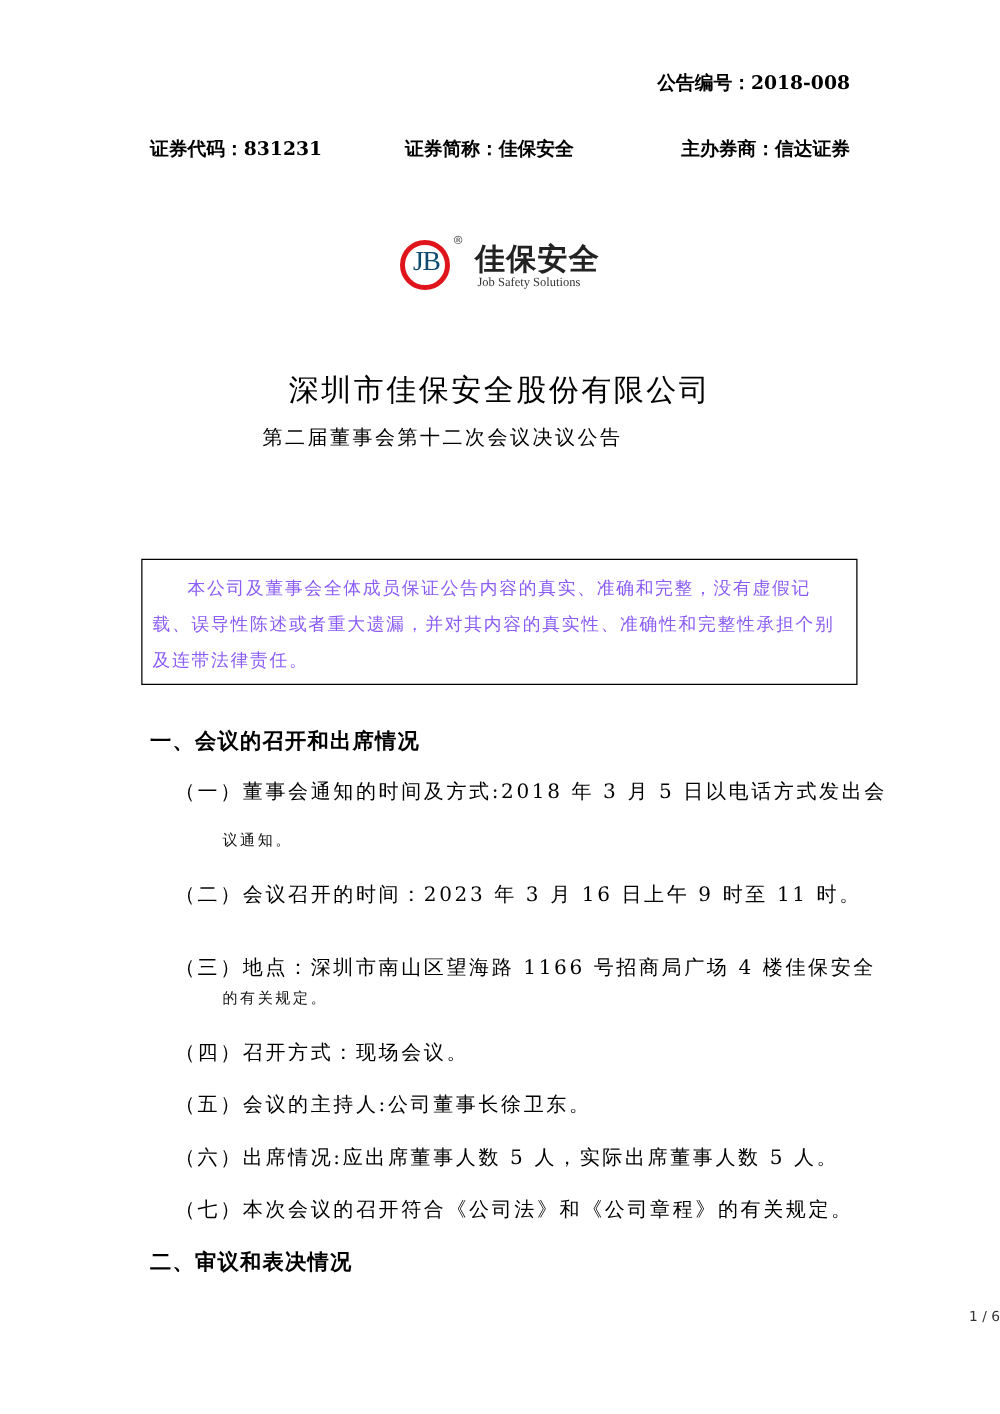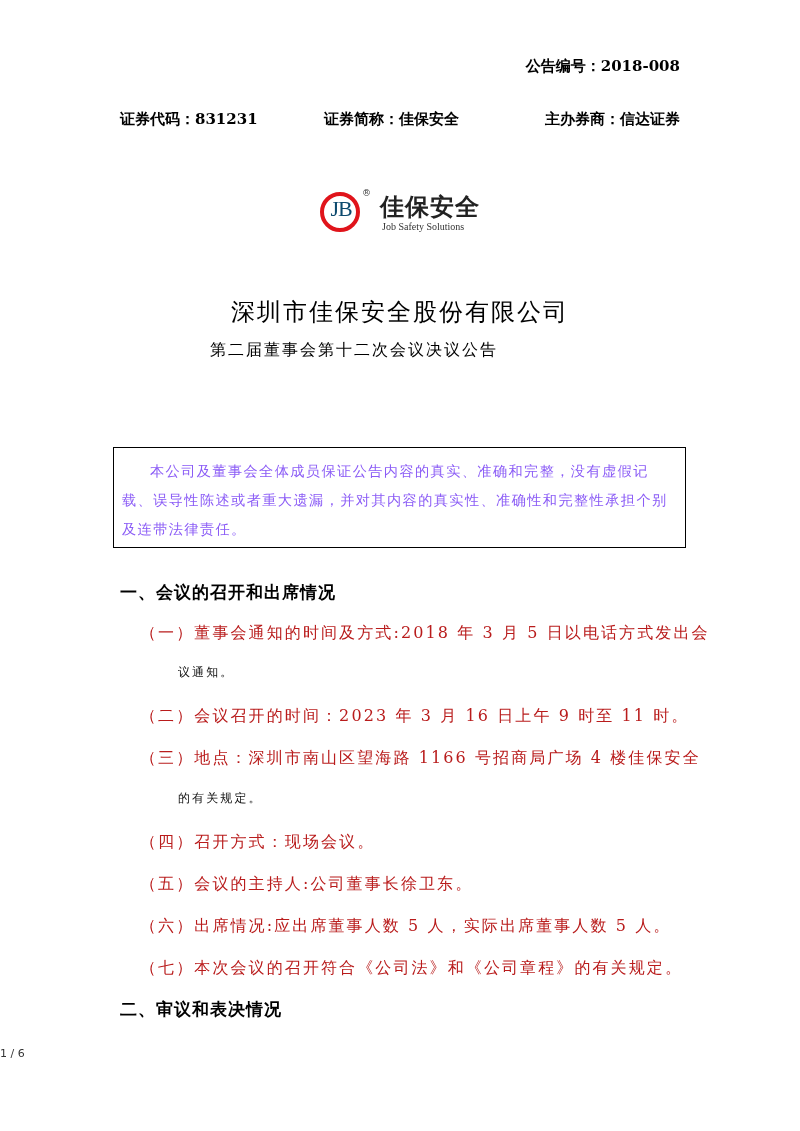--- a/index.html
+++ b/index.html
@@ -13,23 +13,23 @@
     .logo-circle { position: absolute; left: 0; top: 4px; width: 40px; height: 40px; border: 4px solid #e0141b; border-radius: 50%; box-sizing: border-box; }
     .logo-jb { position: absolute; left: 3px; top: 8px; width: 36px; text-align: center; font-family: "Liberation Serif", serif; font-size: 22px; color: #0c4a6e; letter-spacing: -1px; }
     .logo-reg { position: absolute; left: 42px; top: 0; font-size: 9px; color: #333; }
     .logo-cn { position: absolute; left: 60px; top: 3px; font-size: 24px; font-weight: bold; color: #222; letter-spacing: 1px; white-space: nowrap; font-family: "DejaVu Sans", sans-serif; }
     .logo-en { position: absolute; left: 62px; top: 33px; font-size: 10px; color: #333; white-space: nowrap; font-family: "Liberation Serif", serif; }
     .title1 { top: 296px; left: 0; width: 800px; text-align: center; font-size: 24px; letter-spacing: 2px; }
     .title2 { top: 340px; left: 0; width: 708px; text-align: center; font-size: 16px; letter-spacing: 2px; }
     .notice-box { top: 447px; left: 113px; width: 573px; height: 101px; border: 1px solid #000; box-sizing: border-box; padding: 9px 8px 0 8px; }
     .notice-box p { margin: 0; font-size: 14.2px; line-height: 29px; text-indent: 28px; letter-spacing: 1.4px; color: #8b5cf6; }
     .h1 { left: 120px; font-size: 17px; font-weight: bold; letter-spacing: 1px; white-space: nowrap; }
-    .item { left: 140px; font-size: 16px; letter-spacing: 2.1px; white-space: nowrap; color: #b91c1c; }
+    .item { left: 140px; font-size: 16px; letter-spacing: 2.1px; white-space: nowrap; color: #000000; }
     .cont { left: 178px; font-size: 12px; letter-spacing: 2.1px; white-space: nowrap; color: #111; }
-    .page-no { top: 1047px; left: 0; width: 800px; text-align: left; font-size: 11px; font-family: "DejaVu Sans", sans-serif; color: #333; }
+    .page-no { top: 1047px; left: 0; width: 800px; text-align: right; font-size: 11px; font-family: "DejaVu Sans", sans-serif; color: #333; }
   </style>
 </head>
 <body>
 
 <div class="abs ann-no">公告编号：2018-008</div>
 
 <div class="abs sec-row">
   <span style="left:0">证券代码：831231</span>
   <span style="left:204px">证券简称：佳保安全</span>
   <span style="right:0">主办券商：信达证券</span>
@@ -48,21 +48,21 @@
 
 <div class="abs notice-box">
   <p>本公司及董事会全体成员保证公告内容的真实、准确和完整，没有虚假记载、误导性陈述或者重大遗漏，并对其内容的真实性、准确性和完整性承担个别及连带法律责任。</p>
 </div>
 
 <div class="abs h1" style="top:581px">一、会议的召开和出席情况</div>
 
 <div class="abs item" style="top:623px">（一）董事会通知的时间及方式:2018 年 3 月 5 日以电话方式发出会</div>
 <div class="abs cont" style="top:664px">议通知。</div>
 <div class="abs item" style="top:706px">（二）会议召开的时间：2023 年 3 月 16 日上午 9 时至 11 时。</div>
-<div class="abs item" style="top:748px">（三）地点：深圳市南山区望海路 1166 号招商局广场 4 楼佳保安全</div>
+<div class="abs item" style="top:764px">（三）地点：深圳市南山区望海路 1166 号招商局广场 4 楼佳保安全</div>
 <div class="abs cont" style="top:790px">的有关规定。</div>
 <div class="abs item" style="top:832px">（四）召开方式：现场会议。</div>
 <div class="abs item" style="top:874px">（五）会议的主持人:公司董事长徐卫东。</div>
 <div class="abs item" style="top:916px">（六）出席情况:应出席董事人数 5 人，实际出席董事人数 5 人。</div>
 <div class="abs item" style="top:958px">（七）本次会议的召开符合《公司法》和《公司章程》的有关规定。</div>
 
 <div class="abs h1" style="top:998px">二、审议和表决情况</div>
 
 <div class="abs page-no">1 / 6</div>
 

